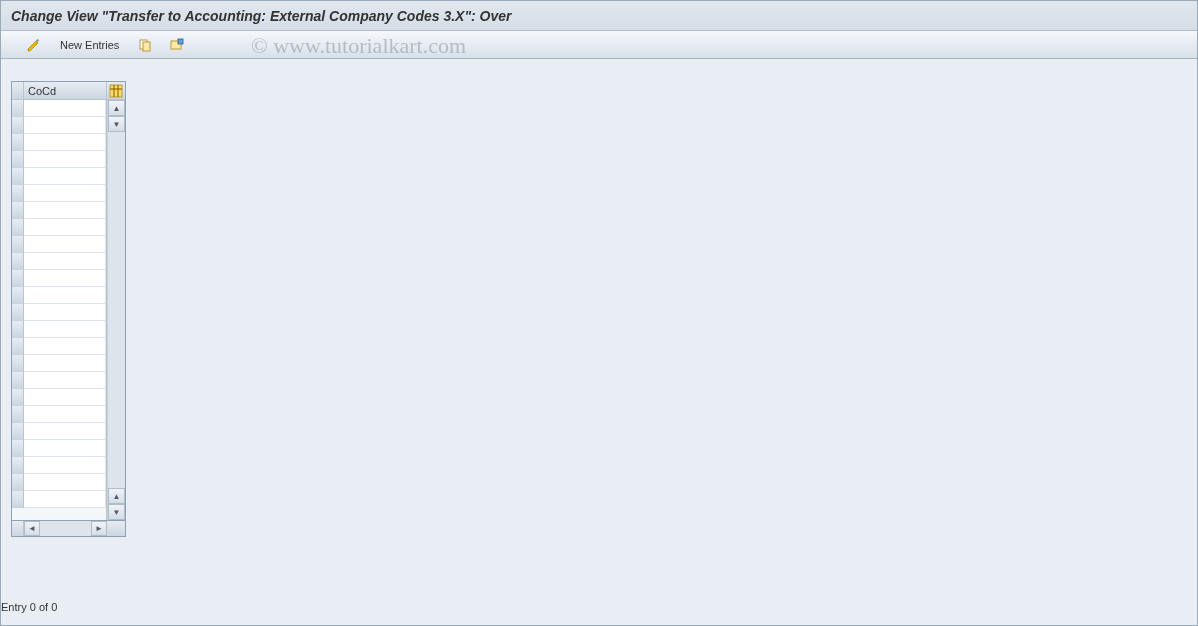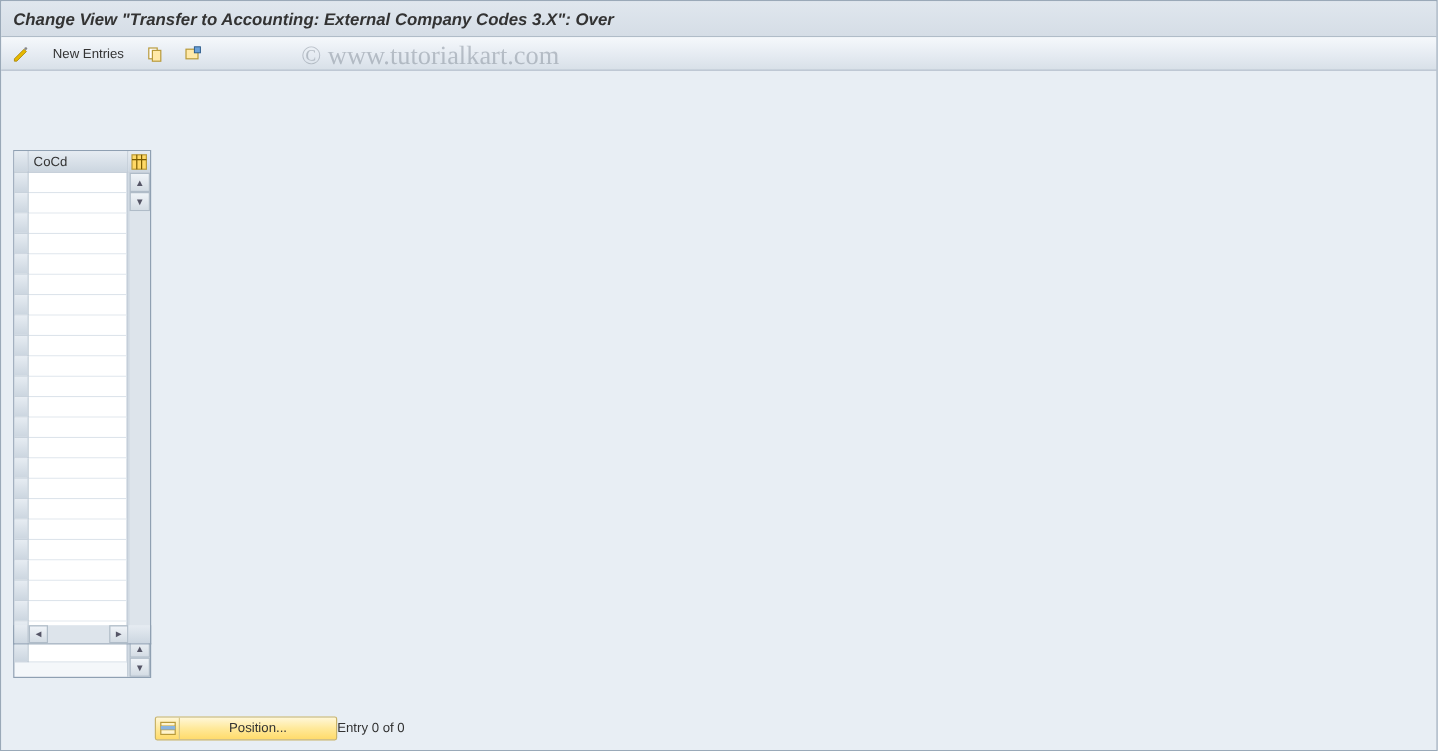--- a/index.html
+++ b/index.html
@@ -28,21 +28,21 @@
     color: #333;
   }
 
   
   .toolbar {
     height: 28px;
     background: linear-gradient(to bottom, #f5f8fb 0%, #e4eaf1 60%, #d8e0e8 100%);
     border-bottom: 1px solid #a7b4c2;
     display: flex;
     align-items: center;
-    padding: 0 4px;
+    padding: 0 20px;
     gap: 6px;
   }
   .toolbar-btn {
     height: 20px;
     display: inline-flex;
     align-items: center;
     justify-content: center;
     padding: 0 4px;
     cursor: pointer;
     border: 1px solid transparent;
@@ -64,21 +64,20 @@
   
   .table-control {
     position: absolute;
     top: 22px;
     left: 10px;
     width: 115px;
     height: 440px;
     border: 1px solid #8fa0b2;
     background: #f4f7fa;
     display: flex;
-    margin-top: 44px;
   }
   .table-grid {
     width: 95px;
     display: flex;
     flex-direction: column;
     border-right: 1px solid #b8c4d0;
   }
   .table-header-row {
     display: flex;
     height: 18px;
@@ -421,27 +420,16 @@
     <div class="corner"></div>
     <div class="hscroll">
       <div class="hscroll-btn">◄</div>
       <div class="hscroll-track"></div>
       <div class="hscroll-btn">►</div>
     </div>
     <div class="filler"></div>
   </div>
 
   <div class="footer">
-    <div class="position-btn">
-      <span class="pb-icon">
-        <svg width="14" height="14" viewBox="0 0 14 14">
-          <rect x="1" y="2" width="12" height="10" fill="#fff4cc" stroke="#b89a3a"></rect>
-          <line x1="1" y1="5" x2="13" y2="5" stroke="#b89a3a"></line>
-          <line x1="1" y1="8" x2="13" y2="8" stroke="#b89a3a"></line>
-          <rect x="1" y="5" width="12" height="3" fill="#8ab4e0"></rect>
-        </svg>
-      </span>
-      <span class="pb-label">Position...</span>
-    </div>
     <span class="entry-status">Entry 0 of 0</span>
   </div>
 
 </div>
 
 </body></html>

